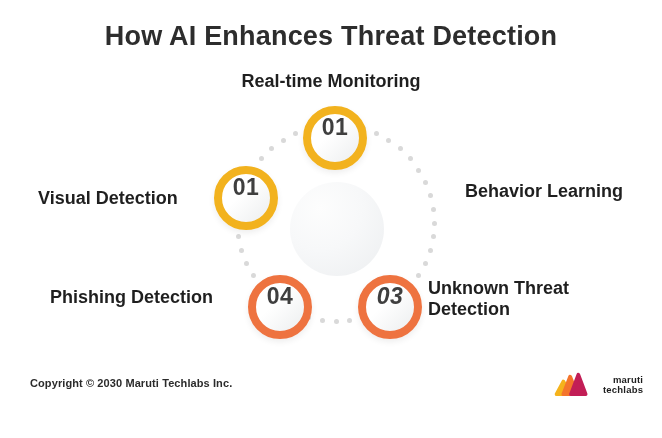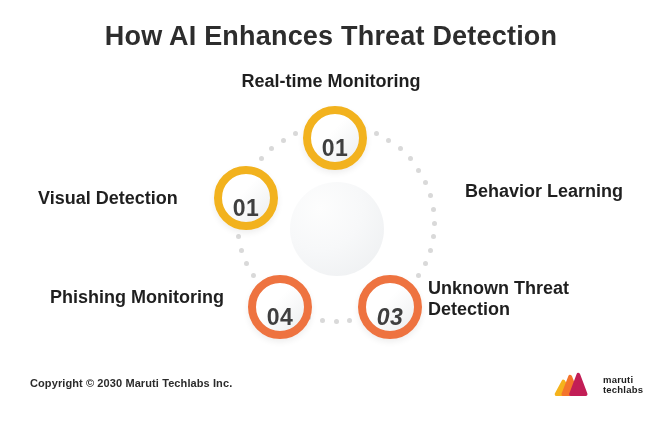--- a/index.html
+++ b/index.html
@@ -39,21 +39,21 @@
     z-index: 1;
   }
   
   .step-circle {
     position: absolute;
     width: 64px; height: 64px;
     border-radius: 50%;
     border: 8px solid #F2B21E;
     background: linear-gradient(135deg, #ffffff 40%, #eceeef 100%);
     display: flex;
-    align-items: flex-end;
+    align-items: flex-start;
     justify-content: center;
     box-shadow: 0 3px 6px rgba(0,0,0,0.07);
     z-index: 2;
   }
   .step-circle .num {
     font-size: 23px;
     font-weight: 700;
     color: #3f3f3f;
     letter-spacing: 0.5px;
   }
@@ -102,20 +102,21 @@
     display: flex;
     flex-direction: column;
     justify-content: center;
   }
   .logo-wordmark span {
     font-size: 9.5px;
     font-weight: 700;
     color: #1d1d1d;
     line-height: 10px;
     letter-spacing: 0.2px;
+    text-align: right;
   }
 </style>
 </head>
 <body>
 
 <div class="canvas">
 
   <h1 class="page-title">How AI Enhances Threat Detection</h1>
 
   <div id="dotted-ring">
@@ -176,21 +177,21 @@
   <div class="step-circle c04" style="border-color: rgb(238, 115, 64);">
     <span class="num">04</span>
   </div>
   <div class="step-circle c05" style="border-color: rgb(242, 178, 30);">
     <span class="num">01</span>
   </div>
 
   <div class="step-label l01">Real-time Monitoring</div>
   <div class="step-label l02">Behavior Learning</div>
   <div class="step-label l03">Unknown Threat Detection</div>
-  <div class="step-label l04">Phishing Monitoring</div>
+  <div class="step-label l04">Phishing Detection</div>
   <div class="step-label l05">Visual Detection</div>
 
   <div class="copyright">Copyright © 2030 Maruti Techlabs Inc.</div>
 
   <div class="logo">
     <span class="logo-icon">
       <svg width="44" height="27" viewBox="0 0 44 28">
         <polygon points="4,24 11,11 18,24" stroke-width="4" stroke-linejoin="round" fill="#F5B31C" stroke="#F5B31C"></polygon>
         <polygon points="11,24 18,6 25,24" stroke-width="4" stroke-linejoin="round" fill="#F4752C" stroke="#F4752C"></polygon>
         <polygon points="19,24 26.5,4 34,24" stroke-width="4" stroke-linejoin="round" fill="#C21E56" stroke="#C21E56"></polygon>

